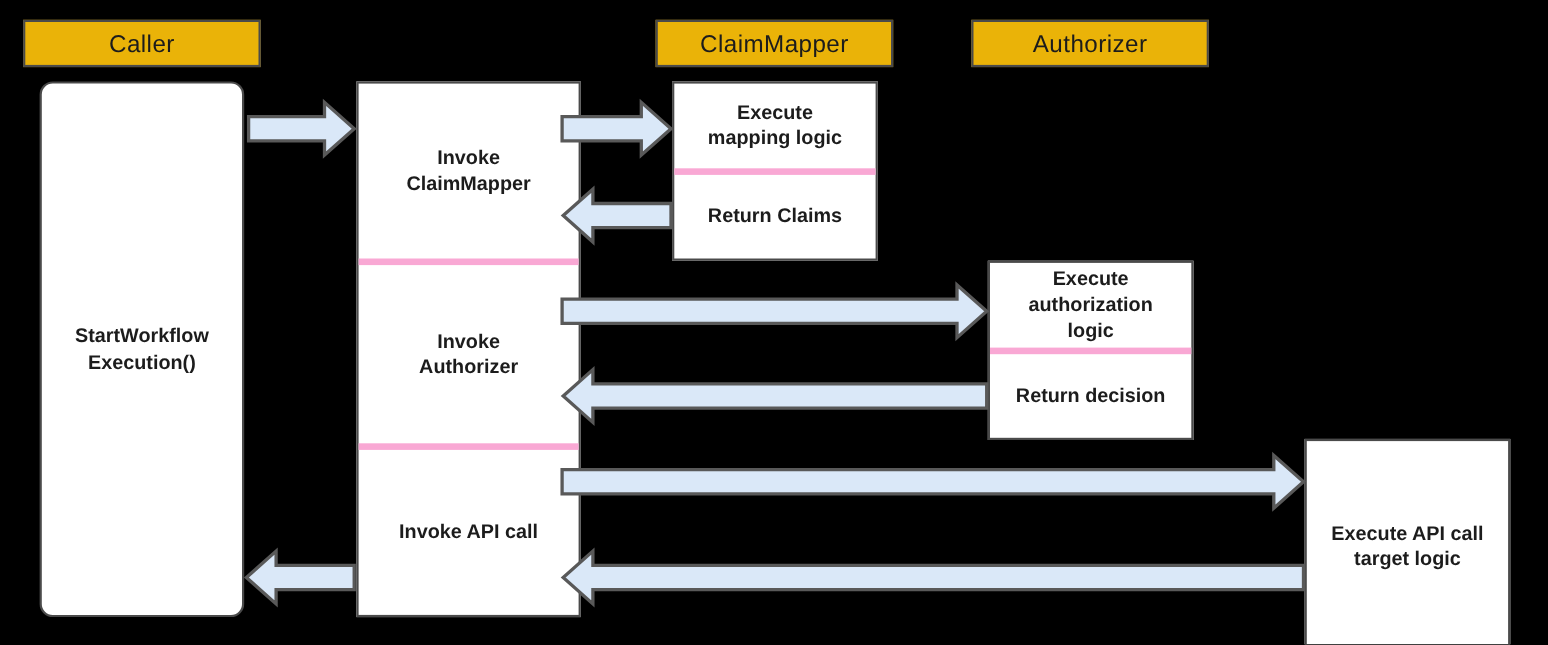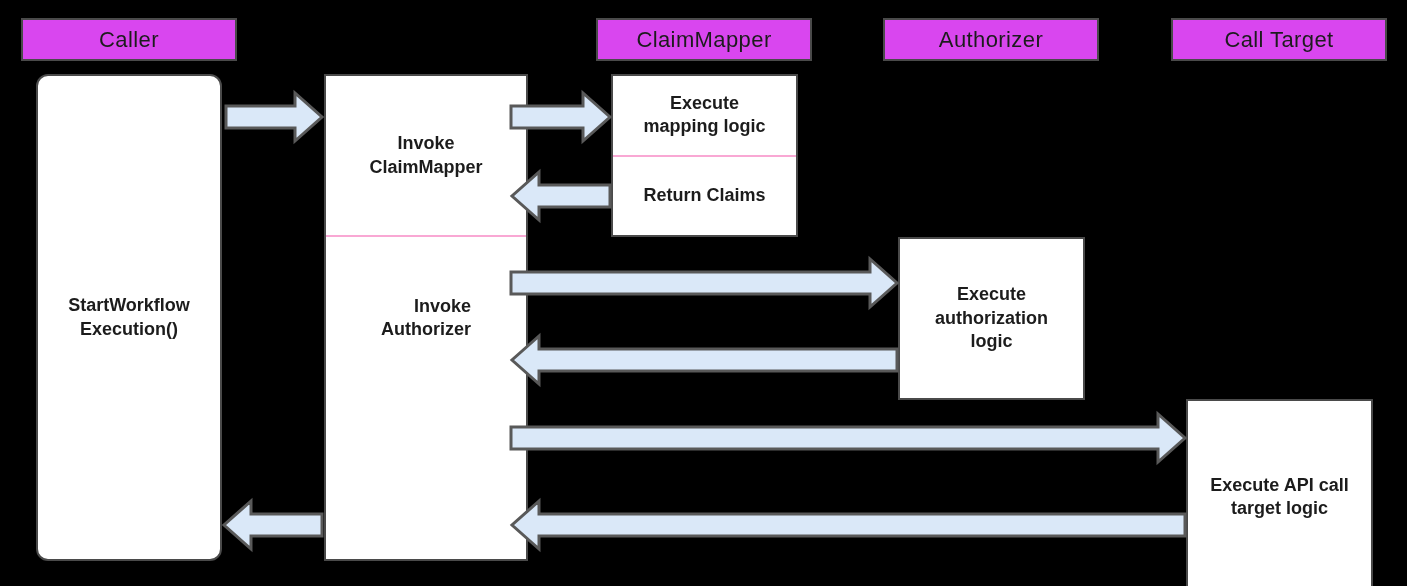--- a/index.html
+++ b/index.html
@@ -13,21 +13,21 @@
     width: 1407px;
     height: 586px;
     background: #000000;
     overflow: hidden;
   }
   .hdr {
     position: absolute;
     top: 18px;
     width: 216px;
     height: 43px;
-    background: #d946ef;
+    background: #eab308;
     border: 2px solid #4a4a4a;
     box-sizing: border-box;
     display: flex;
     align-items: center;
     justify-content: center;
     font-size: 22px;
     font-weight: 400;
     letter-spacing: 0.4px;
     color: #1c1c1c;
     white-space: nowrap;
@@ -46,22 +46,21 @@
     align-items: center;
     justify-content: center;
     text-align: center;
     font-weight: 700;
     font-size: 18px;
     line-height: 1.3;
     color: #1c1c1c;
     white-space: pre-line;
   }
   .act .row.divided {
-    border-top: 2px solid #f9a8d4;
-    text-align: right;
+    border-top: 6px solid #f9a8d4;
   }
   .caller-label {
     font-size: 19px;
   }
   svg.arrow {
     position: absolute;
     overflow: visible;
   }
   svg.arrow polygon {
     fill: #dae8f8;
@@ -77,46 +76,45 @@
 
   <div class="hdr" style="left:21px">
       <span>Caller</span>
     </div>
   <div class="hdr" style="left:596px">
       <span>ClaimMapper</span>
     </div>
   <div class="hdr" style="left:883px">
       <span>Authorizer</span>
     </div>
-  <div class="hdr" style="left:1171px">
-      <span>Call Target</span>
-    </div>
 
   <div class="act" style="left:36px; top:74px; width:186px; height:487px;border-radius:12px;">
     <div class="row caller-label">StartWorkflow
 Execution()</div>
   </div>
 
   <div class="act" style="left:324px; top:74px; width:204px; height:487px;">
     <div class="row" style="flex:0 0 159px">Invoke
 ClaimMapper</div>
     <div class="row divided" style="flex:0 0 162px">Invoke
 Authorizer</div>
+    <div class="row divided">Invoke API call</div>
   </div>
 
   <div class="act" style="left:611px; top:74px; width:187px; height:163px;">
     <div class="row">Execute
 mapping logic</div>
     <div class="row divided">Return Claims</div>
   </div>
 
   <div class="act" style="left:898px; top:237px; width:187px; height:163px;">
     <div class="row">Execute
 authorization
 logic</div>
+    <div class="row divided">Return decision</div>
   </div>
 
   <div class="act" style="left:1186px; top:399px; width:187px; height:196px;">
     <div class="row">Execute API call
 target logic</div>
   </div>
 
   <svg class="arrow" style="left:224px; top:90px;" width="100" height="54" viewBox="0 0 100 54">
     <polygon points="2,16 71,16 71,3 98,27 71,51 71,38 2,38"></polygon>
   </svg>

